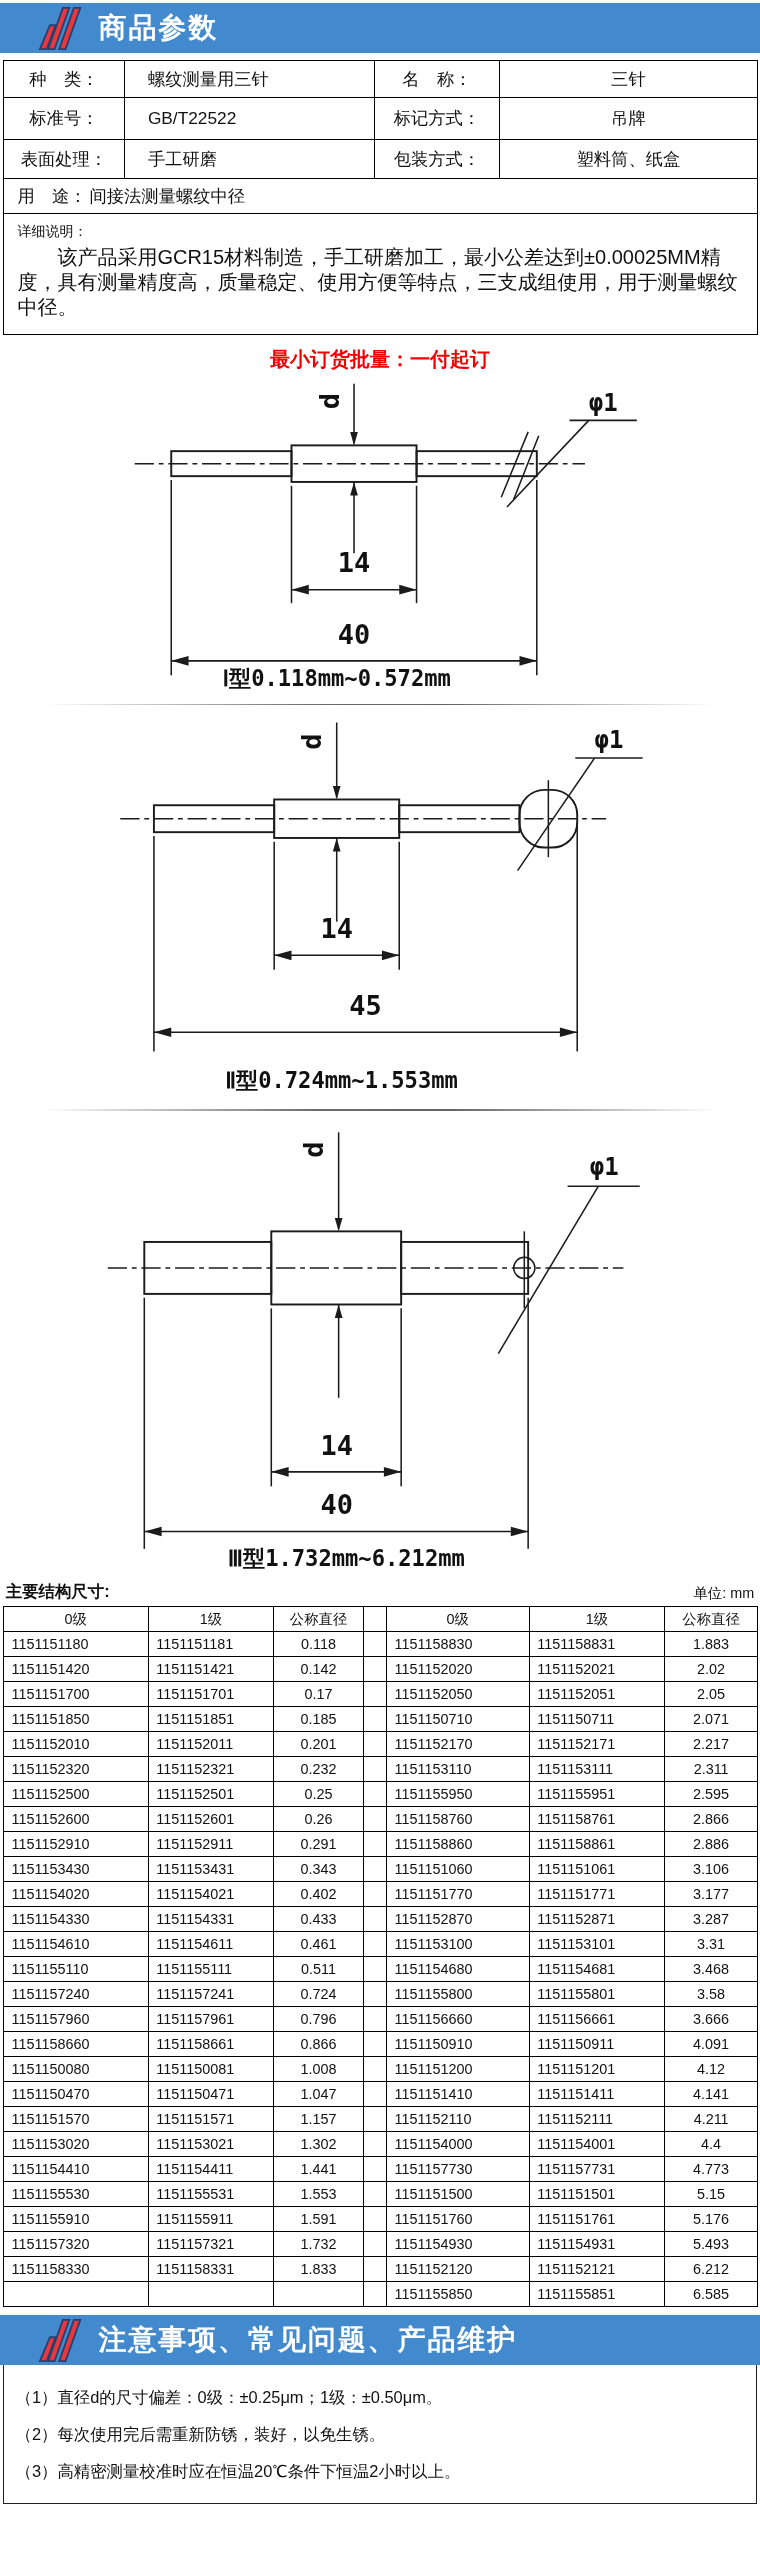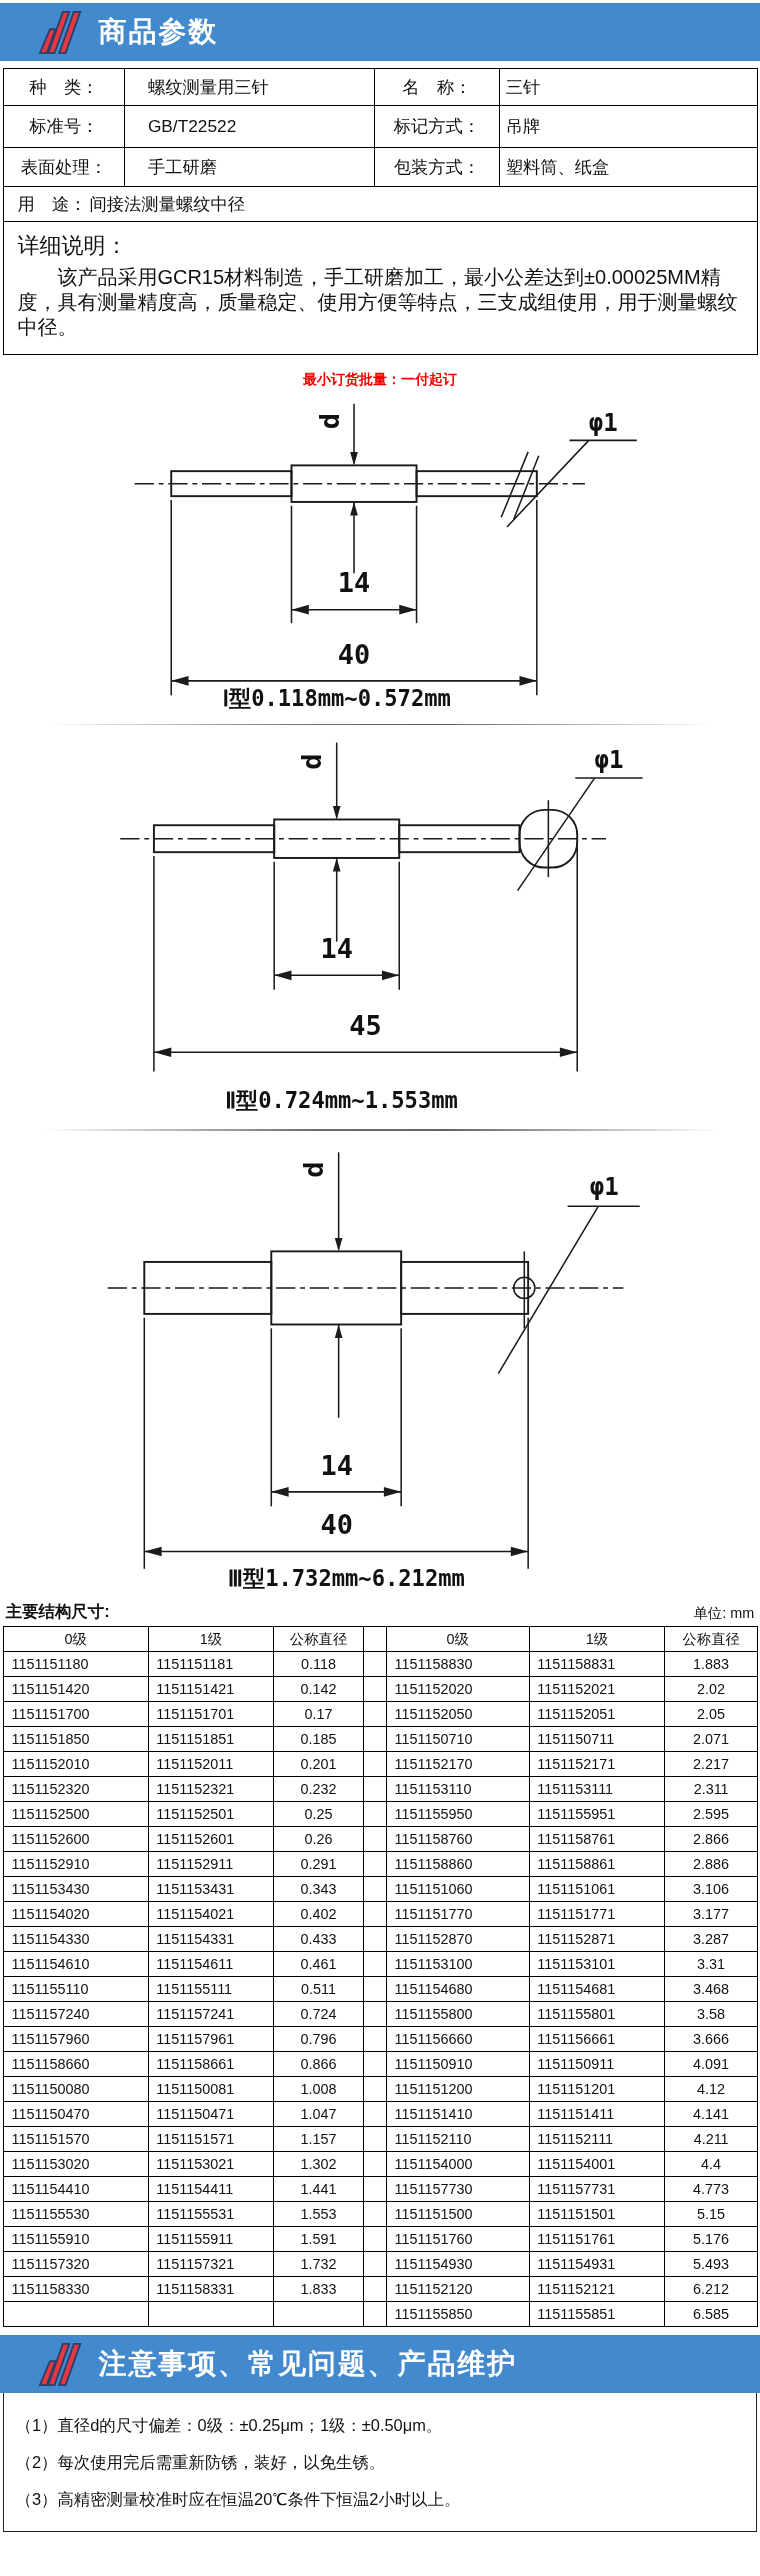--- a/index.html
+++ b/index.html
@@ -1,41 +1,41 @@
 <!DOCTYPE html>
 <html><head>
 <meta charset="utf-8">
 <style>
   html,body{margin:0;padding:0;background:#ffffff;}
   body{width:760px;font-family:"Liberation Sans",sans-serif;color:#111;}
   .page{width:760px;padding-top:2.9px;}
 
   
-  .banner{height:58px;background:#4389cd;display:flex;align-items:center;}
+  .banner{height:50px;background:#4389cd;display:flex;align-items:center;}
   .banner .logo{margin-left:37px;flex:0 0 auto;}
   .banner .btitle{color:#ffffff;font-size:28px;font-weight:bold;margin-left:13.5px;letter-spacing:1.9px;}
 
   
   table.spec{border-collapse:collapse;width:755px;margin:6.7px 2.9px 0 2.9px;table-layout:fixed;border-radius:24px;}
   table.spec td{border:1.9px solid #000;font-size:17.3px;padding:0 5.8px;vertical-align:middle;}
   table.spec td.lab{text-align:center;}
   table.spec td.val{text-align:left;padding-left:23px;}
-  table.spec td.val2{text-align:left;}
+  table.spec td.val2{text-align:center;}
   table.spec tr.r1{height:37px;}
   table.spec tr.r2{height:42px;}
   table.spec tr.r3{height:39px;}
   table.spec tr.r4{height:35px;}
   td.usage-cell{padding-left:13.5px !important;}
   td.usage-cell .u-val{margin-left:3px;}
   td.detail-cell{padding:9.6px 13.5px 13.5px 13.5px !important;vertical-align:top;}
   .detail-par{margin:3.9px 0 0 0;font-size:20px;line-height:25px;text-indent:2em;}
-  .detail-lab{font-size:22px;}
+  .detail-lab{font-size:14px;}
 
   
-  .min-order{margin-top:12.5px;text-align:center;color:#f40000;font-size:14px;font-weight:bold;height:25px;line-height:25px;}
+  .min-order{margin-top:12.5px;text-align:center;color:#f40000;font-size:20px;font-weight:bold;height:25px;line-height:25px;}
 
   
   svg.diag{display:block;margin:0 auto;}
   .d1{margin-top:7.7px;}
   .d2{margin-top:7.7px;}
   .d3{margin-top:7.7px;}
   .ln{stroke:#1b1b1b;stroke-width:2;fill:none;}
   .thin{stroke:#1b1b1b;stroke-width:1.6;fill:none;}
   .cl{stroke:#1b1b1b;stroke-width:1.5;fill:none;stroke-dasharray:20 5 5 5;}
   .fil{fill:#1b1b1b;stroke:none;}

